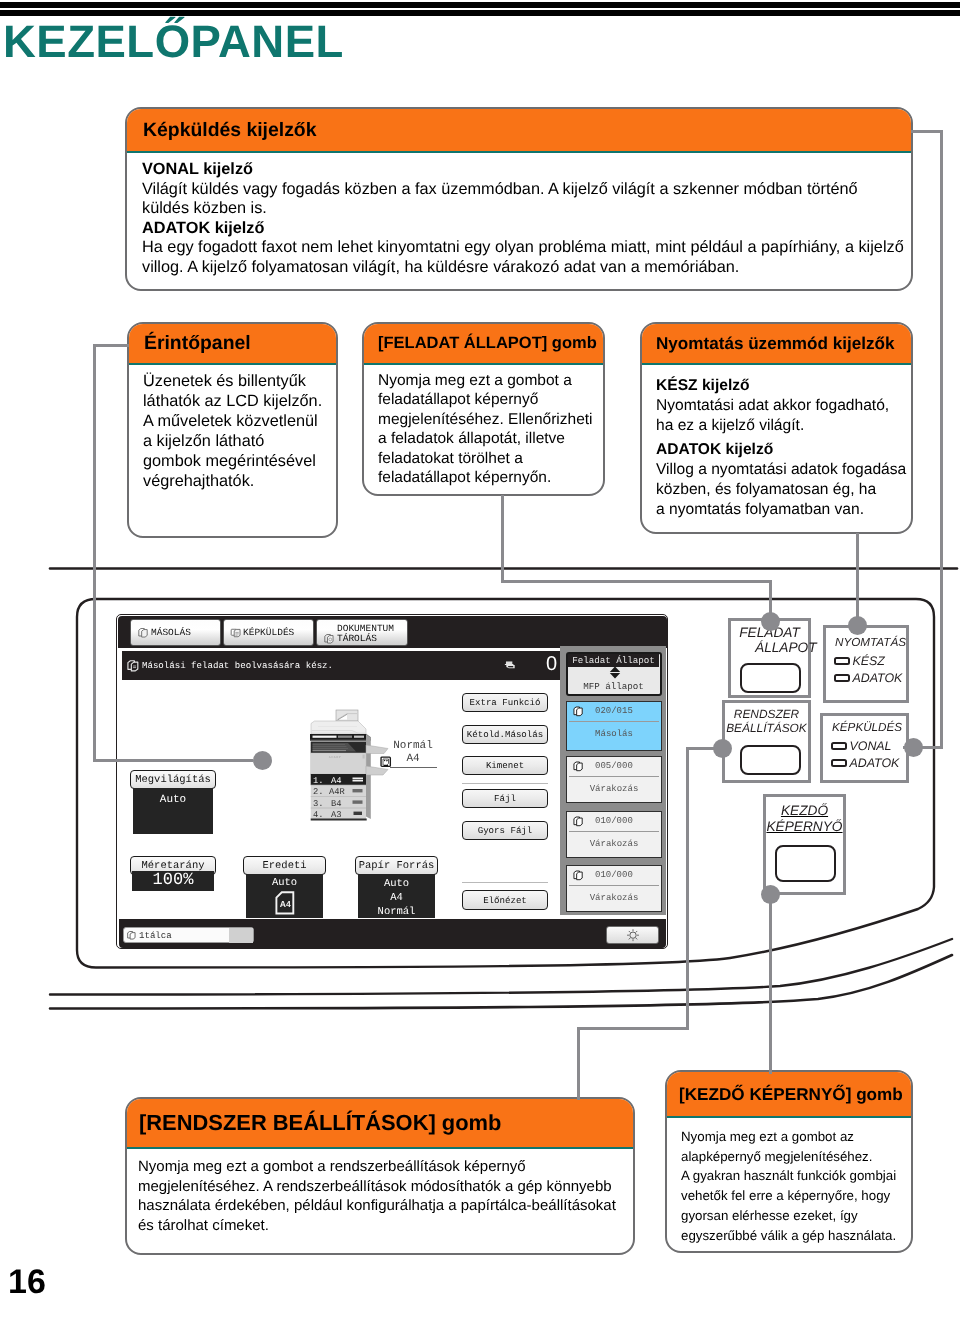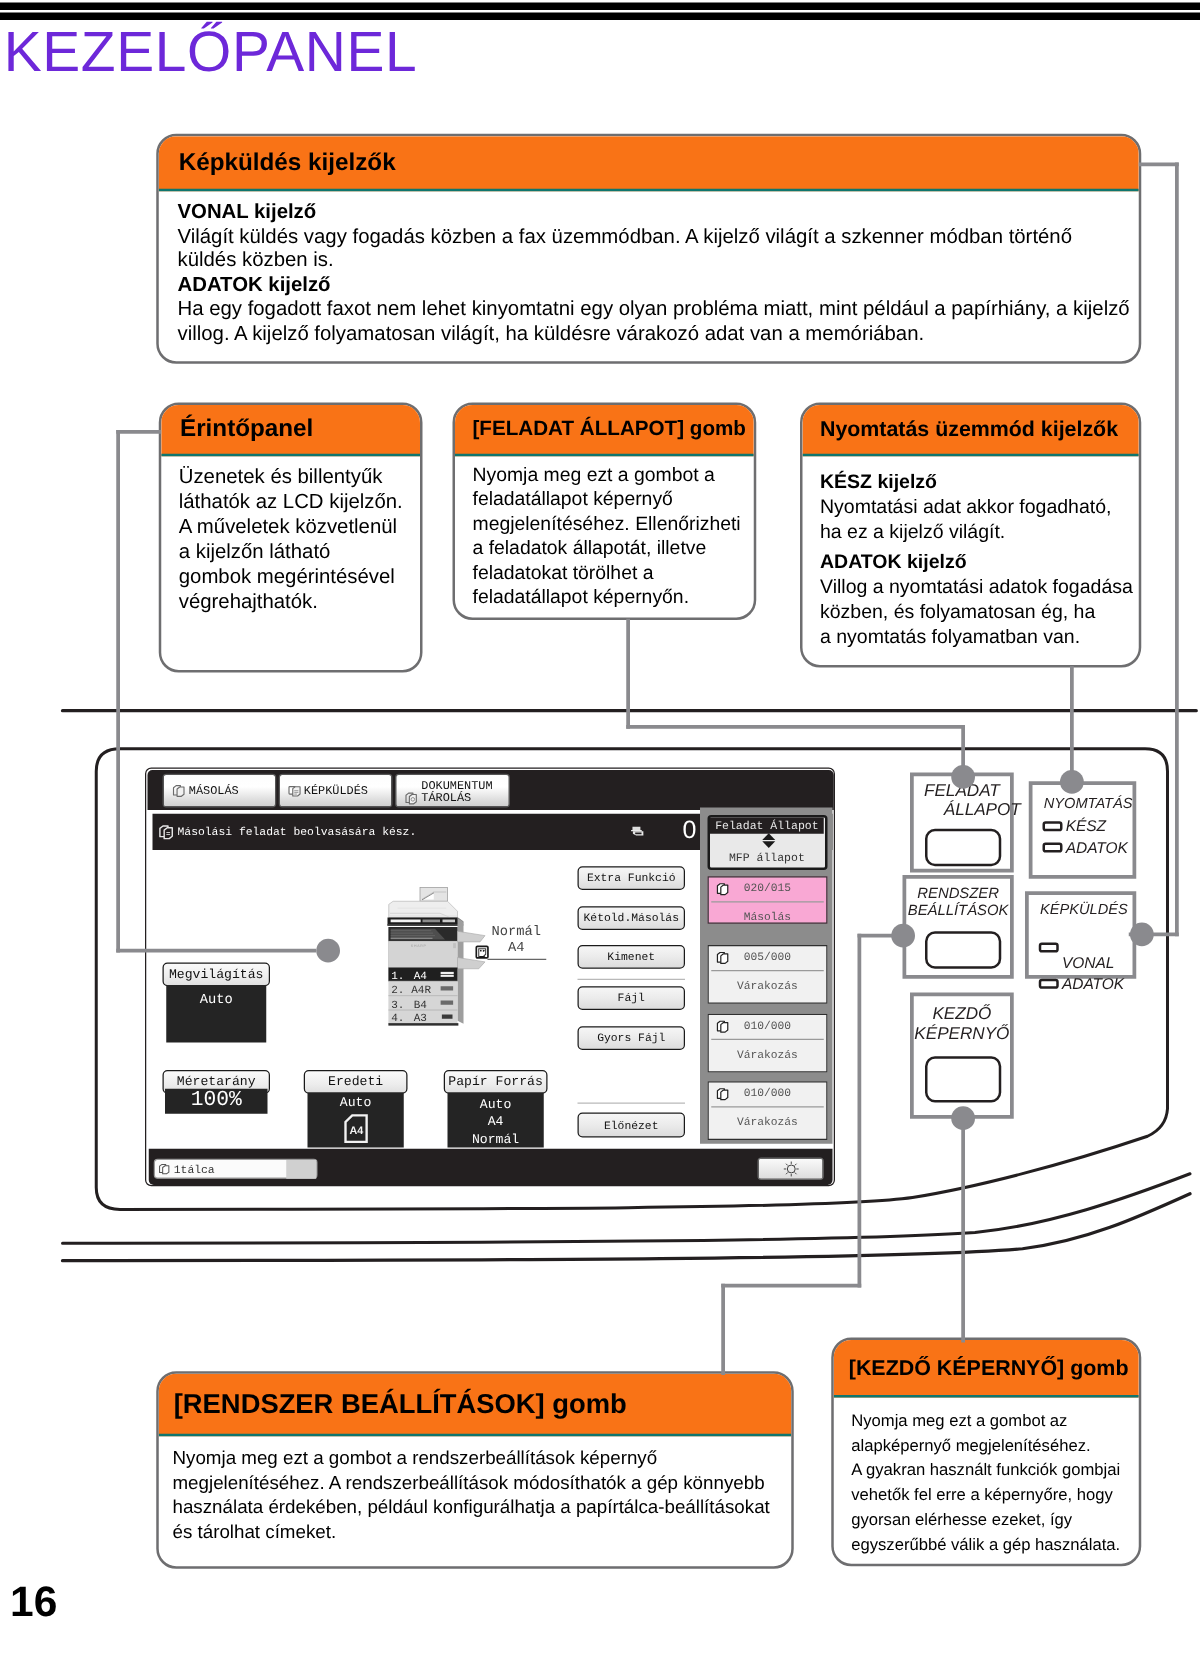--- a/index.html
+++ b/index.html
@@ -3,21 +3,21 @@
 <meta charset="utf-8">
 <style>
   html,body{margin:0;padding:0;background:#fff;}
   body{width:960px;height:1325px;font-family:"Liberation Sans",sans-serif;-webkit-font-smoothing:antialiased;text-rendering:geometricPrecision;}
   #page{position:relative;width:960px;height:1325px;overflow:hidden;background:#fff;}
   .abs{position:absolute;}
 
   
   .rule{position:absolute;left:0;background:#000;}
 
-  .page-title{position:absolute;left:3px;top:19px;font-size:45.5px;font-weight:normal;letter-spacing:0.5px;color:#6d28d9;line-height:1;}
+  .page-title{position:absolute;left:3px;top:19px;font-size:45.5px;font-weight:bold;letter-spacing:0.5px;color:#0f766e;line-height:1;}
   .page-num{position:absolute;left:8px;top:1265px;font-size:34px;font-weight:bold;color:#000;line-height:1;}
 
   
   .cbox{position:absolute;border:2px solid #6e6e70;border-radius:14px;background:#fff;box-sizing:border-box;overflow:hidden;}
   .cbox .hd{background:#f97316;border-bottom:2px solid #0f766e;box-sizing:border-box;font-weight:bold;color:#000;display:flex;align-items:center;white-space:nowrap;}
   .cbox .bd{box-sizing:border-box;color:#000;}
   .bd p{margin:0;}
   .ln{display:block;white-space:nowrap;}
 
   
@@ -360,21 +360,21 @@
       <div class="abs" style="left:0;top:0;width:91px;height:13px;background:#231f20;color:#e8e8e8;font-family:'Liberation Mono',monospace;font-size:9.2px;text-align:center;line-height:13px;">
         <span>Feladat Állapot</span>
       </div>
       <svg width="16" height="13" viewBox="0 0 16 13" style="position:absolute;left:39px;top:12px;">
         <path d="M8 0.6 L13.2 6 L2.8 6 Z" fill="#1a1a1a"></path>
         <path d="M8 12.4 L2.8 7 L13.2 7 Z" fill="#1a1a1a"></path>
       </svg>
       <span class="abs" style="left:0;top:27px;width:91px;text-align:center;font-family:'Liberation Mono',monospace;font-size:9.2px;color:#333;">MFP állapot</span>
     </div>
 
-    <div class="abs" style="left:6px;top:55px;width:96px;height:38px;background:#f9a8d4;border:1px solid #2f2f2f;box-sizing:border-box;">
+    <div class="abs" style="left:6px;top:55px;width:96px;height:50px;background:#7dd3fc;border:1px solid #2f2f2f;box-sizing:border-box;">
       <svg width="12" height="13" viewBox="0 0 16 16" style="position:absolute;left:5px;top:3px;">
         <path d="M2.6 4.2 L5.4 2 L10 2 L10 10 L7.2 12.2 L2.6 12.2 Z" fill="#fff" stroke="#222" stroke-width="1.3" stroke-linejoin="round"></path>
         <path d="M6.2 5.6 L9 3.4 L13.6 3.4 L13.6 11.4 L10.8 13.6 L6.2 13.6 Z" fill="#fff" stroke="#222" stroke-width="1.3" stroke-linejoin="round"></path>
       </svg>
       <span class="abs" style="left:28px;top:4px;font-family:'Liberation Mono',monospace;font-size:9px;color:#555;">020/015</span>
       <div class="abs" style="left:2px;top:19px;width:90px;height:1px;background:#9a9a9a;"></div>
       <span class="abs" style="left:0;top:27px;width:94px;text-align:center;font-family:'Liberation Mono',monospace;font-size:9px;color:#555;">Másolás</span>
     </div>
     <div class="abs" style="left:6px;top:110px;width:96px;height:47px;background:#f1f1f1;border:1px solid #2f2f2f;box-sizing:border-box;">
       <svg width="12" height="13" viewBox="0 0 16 16" style="position:absolute;left:5px;top:3px;">
@@ -410,21 +410,21 @@
     <div class="lbl" style="font-size:13.7px;line-height:14.5px;margin-left:24px;">ÁLLAPOT</div>
     <div class="key" style="left:9px;top:42px;width:61px;height:30px;"></div>
   </div>
 
   <div class="hk" style="left:722px;top:700px;width:89px;height:83px;">
     <div class="lbl" style="font-size:11.9px;margin-top:5px;line-height:13.8px;">RENDSZER</div>
     <div class="lbl" style="font-size:11.9px;line-height:13.8px;">BEÁLLÍTÁSOK</div>
     <div class="key" style="left:15px;top:42px;width:61px;height:30px;"></div>
   </div>
 
-  <div class="hk" style="left:728px;top:794px;width:83px;height:101px;">
+  <div class="hk" style="left:763px;top:794px;width:83px;height:101px;text-decoration:underline;">
     <div class="lbl" style="font-size:13.7px;margin-top:6px;line-height:15.5px;">KEZDŐ</div>
     <div class="lbl" style="font-size:13.7px;line-height:15.5px;">KÉPERNYŐ</div>
     <div class="key" style="left:9px;top:48px;width:61px;height:37px;"></div>
   </div>
 
   <div class="hk" style="left:823px;top:625px;width:86px;height:78px;">
     <div class="lbl" style="font-size:11.7px;margin-top:7px;line-height:15px;text-align:left;padding-left:9px;">NYOMTATÁS</div>
     <div style="display:flex;align-items:center;padding-left:8px;margin-top:4px;">
       <span class="ind" style="width:15.5px;height:7.5px;margin-right:3px;"></span>
       <span class="lbl" style="font-size:12.4px;line-height:14px;">KÉSZ</span>
@@ -432,21 +432,21 @@
     <div style="display:flex;align-items:center;padding-left:8px;margin-top:3px;">
       <span class="ind" style="width:15.5px;height:7.5px;margin-right:3px;"></span>
       <span class="lbl" style="font-size:12.4px;line-height:14px;">ADATOK</span>
     </div>
   </div>
 
   <div class="hk" style="left:820px;top:713px;width:89px;height:70px;">
     <div class="lbl" style="font-size:11.7px;margin-top:4px;line-height:15px;text-align:left;padding-left:9px;">KÉPKÜLDÉS</div>
     <div style="display:flex;align-items:center;padding-left:8px;margin-top:4px;">
       <span class="ind" style="width:15.5px;height:7.5px;margin-right:3px;"></span>
-      <span class="lbl" style="font-size:12.4px;line-height:14px;margin-top:24px;">VONAL</span>
+      <span class="lbl" style="font-size:12.4px;line-height:14px;">VONAL</span>
     </div>
     <div style="display:flex;align-items:center;padding-left:8px;margin-top:3px;">
       <span class="ind" style="width:15.5px;height:7.5px;margin-right:3px;"></span>
       <span class="lbl" style="font-size:12.4px;line-height:14px;">ADATOK</span>
     </div>
   </div>
 
   <div class="conn" style="left:911px;top:130px;width:32px;height:3px;"></div>
   <div class="conn" style="left:940px;top:130px;width:3px;height:619px;"></div>
   <div class="conn" style="left:903px;top:746px;width:40px;height:3px;"></div>

